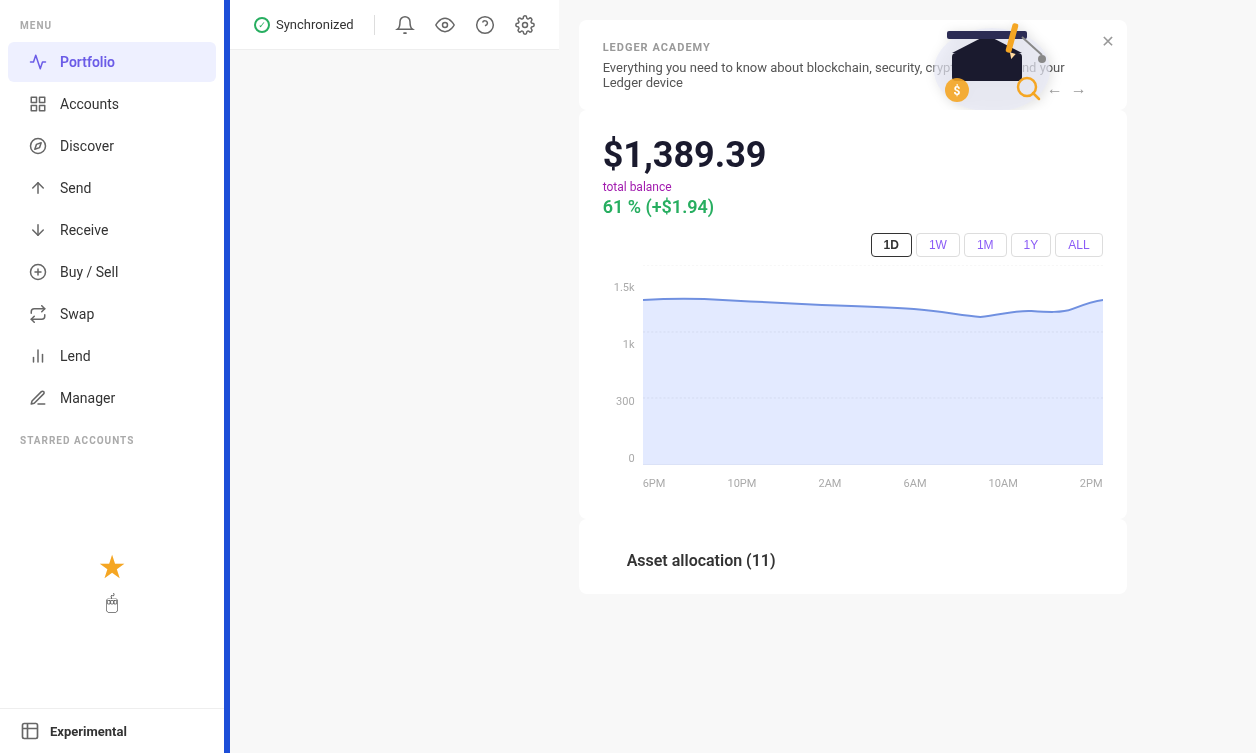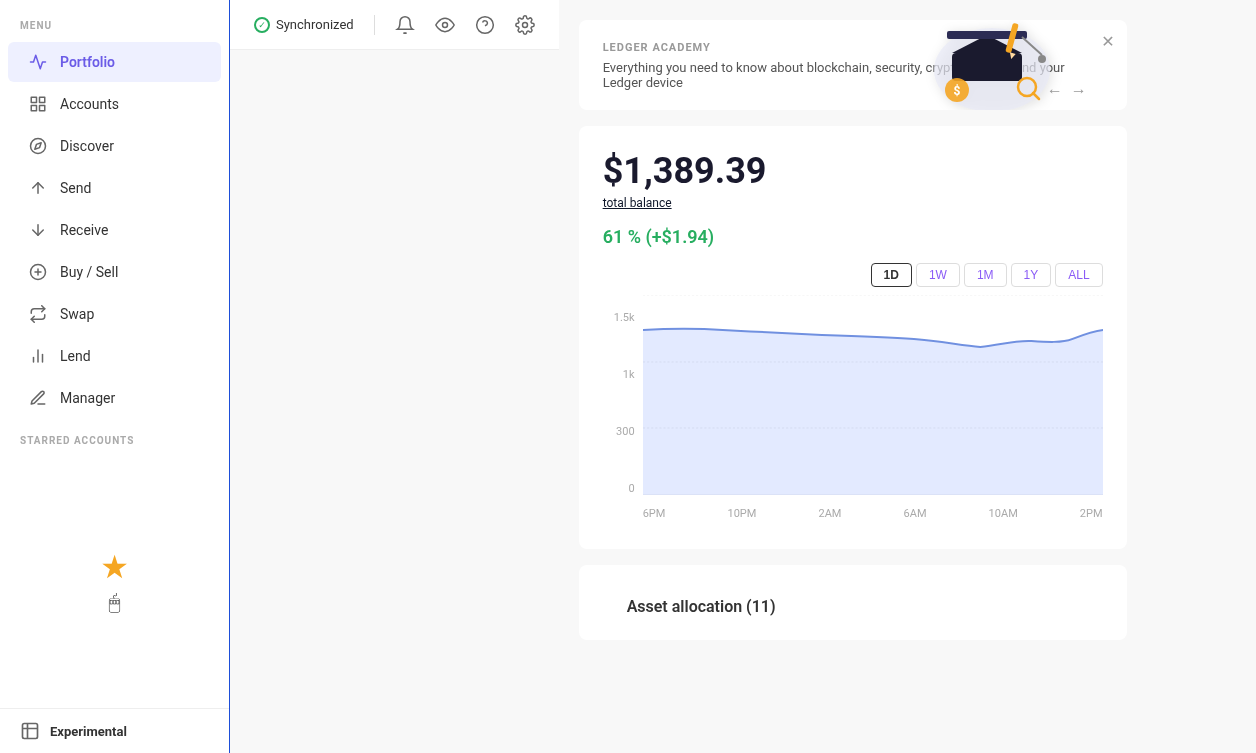--- a/index.html
+++ b/index.html
@@ -5,21 +5,21 @@
     * { box-sizing: border-box; margin: 0; padding: 0; }
     body { font-family: -apple-system, BlinkMacSystemFont, 'Segoe UI', Roboto, sans-serif; background: #f5f5f5; display: flex; height: 753px; overflow: hidden; }
 
     
     .sidebar {
       width: 230px;
       background: #fff;
       height: 100%;
       display: flex;
       flex-direction: column;
-      border-right: 1px solid #1d4ed8;
+      border-right: 6px solid #1d4ed8;
       flex-shrink: 0;
     }
     .sidebar-menu-label {
       font-size: 10px;
       font-weight: 700;
       color: #aaa;
       letter-spacing: 1px;
       padding: 20px 20px 10px 20px;
     }
     .sidebar-item {
@@ -125,21 +125,20 @@
       color: #666;
       font-size: 18px;
       display: flex; align-items: center; justify-content: center;
     }
 
     
     .content {
       padding: 20px;
       display: flex;
       flex-direction: column;
-      gap: 16px;
     }
 
     
     .academy-banner {
       background: #fff;
       border-radius: 8px;
       padding: 20px 24px;
       display: flex;
       align-items: center;
       justify-content: space-between;
@@ -197,23 +196,22 @@
       padding: 24px;
     }
     .balance-amount {
       font-size: 36px;
       font-weight: 700;
       color: #1a1a2e;
       margin-bottom: 4px;
     }
     .balance-label {
       font-size: 12px;
-      color: #0f172a;
-      margin-bottom: 16px;
-      text-decoration: underline;
+      color: #a21caf;
+      margin-bottom: 2px;
     }
     .balance-change {
       font-size: 18px;
       font-weight: 600;
       color: #27ae60;
       margin-bottom: 16px;
     }
 
     
     .time-range {

